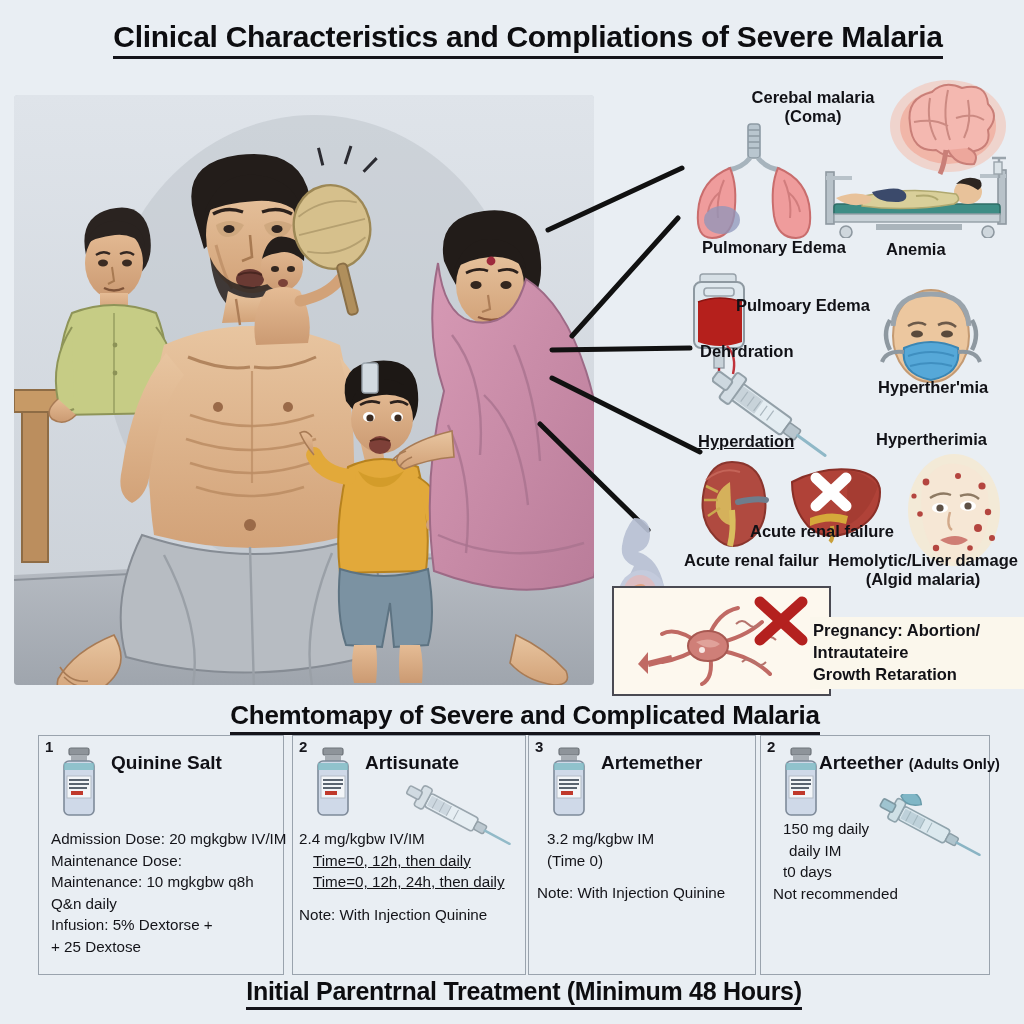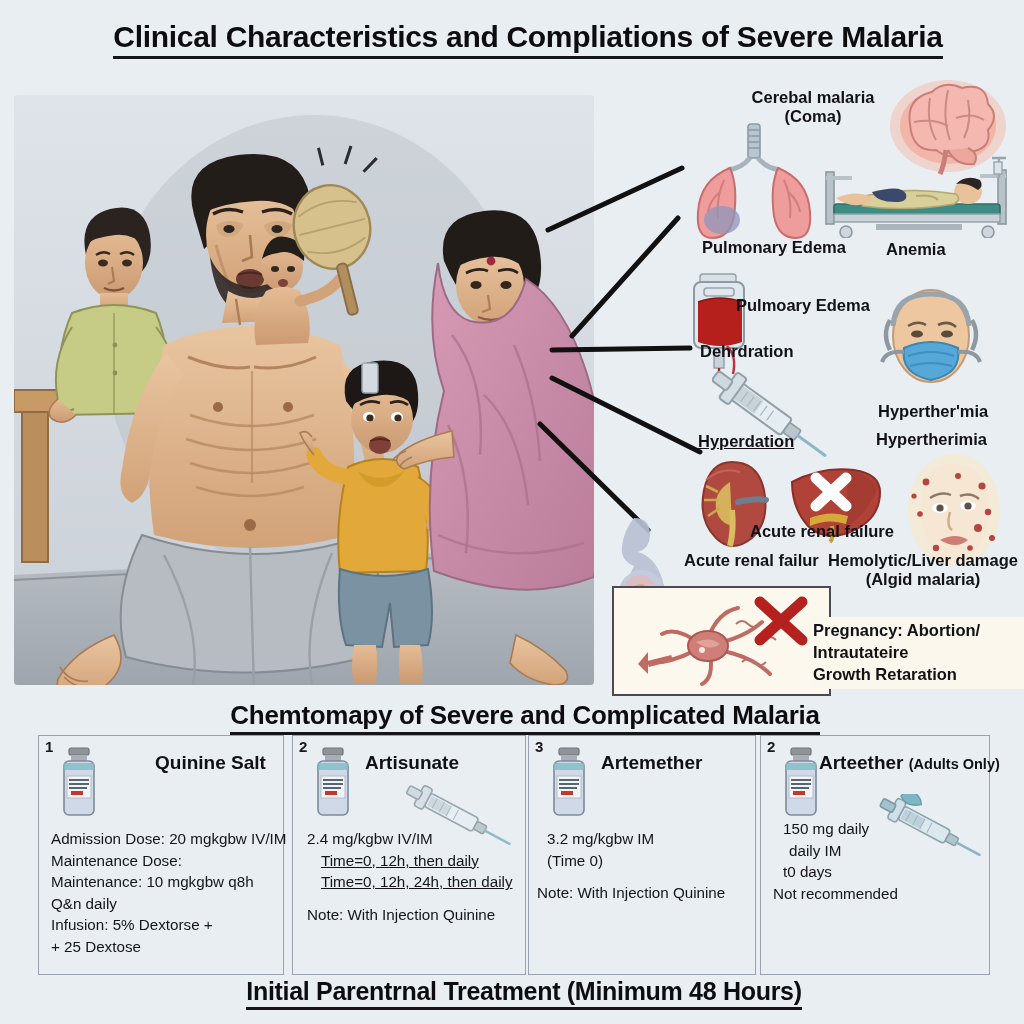--- a/index.html
+++ b/index.html
@@ -354,21 +354,21 @@
       <path d="M21 46 q2 -32 38 -32 q36 0 38 32" fill="none" stroke="#9aa4ac" stroke-width="5"></path>
       <path d="M18 40 q-8 14 0 30 M100 40 q8 14 0 30" stroke="#8e98a0" stroke-width="4.4" fill="none"></path>
       <path d="M36 46 q10 -6 18 -1 M66 45 q10 -5 18 2" stroke="#6c5a4a" stroke-width="2.6" fill="none"></path>
       <ellipse cx="45" cy="54" rx="6" ry="3.6" fill="#5a4a3c"></ellipse>
       <ellipse cx="75" cy="54" rx="6" ry="3.6" fill="#5a4a3c"></ellipse>
       <path d="M32 68 q27 -12 54 0 q4 26 -27 32 q-31 -6 -27 -32 Z" fill="#56a8d8" stroke="#3a86b4" stroke-width="2"></path>
       <path d="M36 76 q23 -8 46 0 M38 86 q21 -6 42 0" stroke="#3f8fc0" stroke-width="2" fill="none"></path>
       <path d="M32 72 q-18 -2 -22 10 M86 72 q18 -2 22 10" stroke="#8e98a0" stroke-width="4" fill="none"></path>
     </svg>
   </div>
-  <div class="lbl" style="left:878px;top:378px;margin-top:24px;">Hyperther'mia</div>
+  <div class="lbl" style="left:878px;top:378px;">Hyperther'mia</div>
 
   <div class="icon" style="left:712px;top:368px;">
     <svg width="128" height="106" viewBox="0 0 128 106">
       <g transform="rotate(36 64 53)">
         <rect x="14" y="42" width="62" height="20" rx="3" fill="#e4edf2" stroke="#93a0a8" stroke-width="2"></rect>
         <rect x="16" y="44" width="26" height="16" fill="#c3ced6" opacity=".85"></rect>
         <rect x="4" y="36" width="12" height="32" rx="3" fill="#d4dee5" stroke="#93a0a8" stroke-width="2"></rect>
         <rect x="-12" y="46" width="18" height="12" rx="3" fill="#cdd8df" stroke="#93a0a8" stroke-width="2"></rect>
         <rect x="76" y="46" width="14" height="12" rx="2" fill="#b9c6ce" stroke="#8d9aa2" stroke-width="1.6"></rect>
         <path d="M90 52 h34" stroke="#8fb8c7" stroke-width="3" stroke-linecap="round"></path>
@@ -493,21 +493,21 @@
         <rect x="7" y="17" width="30" height="7" fill="#7fbcc4" opacity=".8"></rect>
         <rect x="10" y="30" width="24" height="22" fill="#f2f5f8" stroke="#b3bcc6" stroke-width="1"></rect>
         <g fill="#5a6470">
             <rect x="12" y="33" width="20" height="2"></rect>
             <rect x="12" y="37" width="20" height="2"></rect>
             <rect x="12" y="41" width="18" height="2"></rect>
           </g>
         <rect x="14" y="45" width="12" height="4" fill="#c0392b"></rect>
       </svg>
     </span>
-    <span class="cname" style="left:72px;margin-left:44px;">
+    <span class="cname" style="left:72px;">
       <span>Quinine Salt</span>
     </span>
     <div class="body" style="left:12px;">
       <span>Admission Dose: 20 mgkgbw IV/IM</span><br>
       <span>Maintenance Dose:</span><br>
       <span>Maintenance: 10 mgkgbw q8h</span><br>
       <span>Q&amp;n daily</span><br>
       <span>Infusion: 5% Dextorse +</span><br>
       <span>+ 25 Dextose</span>
     </div>
@@ -539,21 +539,21 @@
           <rect x="22" y="26" width="54" height="15" rx="3" fill="#e6eef3" stroke="#9aa6ae" stroke-width="1.6"></rect>
           <rect x="24" y="28" width="22" height="11" fill="#c6d1d9" opacity=".8"></rect>
           <rect x="12" y="22" width="10" height="23" rx="3" fill="#d7e0e6" stroke="#9aa6ae" stroke-width="1.6"></rect>
           <rect x="0" y="29" width="14" height="9" rx="2" fill="#d0dae1" stroke="#9aa6ae" stroke-width="1.6"></rect>
           <rect x="76" y="29" width="11" height="9" rx="2" fill="#bcc8d0" stroke="#93a0a8" stroke-width="1.4"></rect>
           <path d="M87 34 h28" stroke="#92bac8" stroke-width="2.4" stroke-linecap="round"></path>
           <path d="M30 28 v11 M38 28 v11 M46 28 v11 M54 28 v11" stroke="#aab5bd" stroke-width="1"></path>
         </g>
       </svg>
     </span>
-    <div class="body" style="left:14px;">
+    <div class="body" style="left:6px;">
       <span>2.4 mg/kgbw IV/IM</span><br>
       <span class="ind">Time=0, 12h, then daily</span>
       <span class="ind">Time=0, 12h, 24h, then daily</span>
       <span class="gap"></span>
       <span>Note: With Injection Quinine</span>
     </div>
   </div>
 
   <div class="card" style="left:528px;width:226px;">
     <span class="num">3</span>

